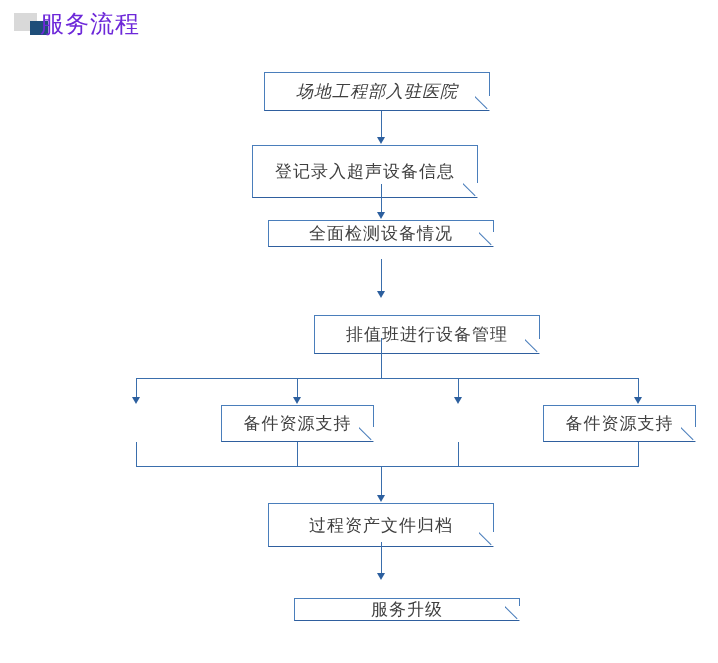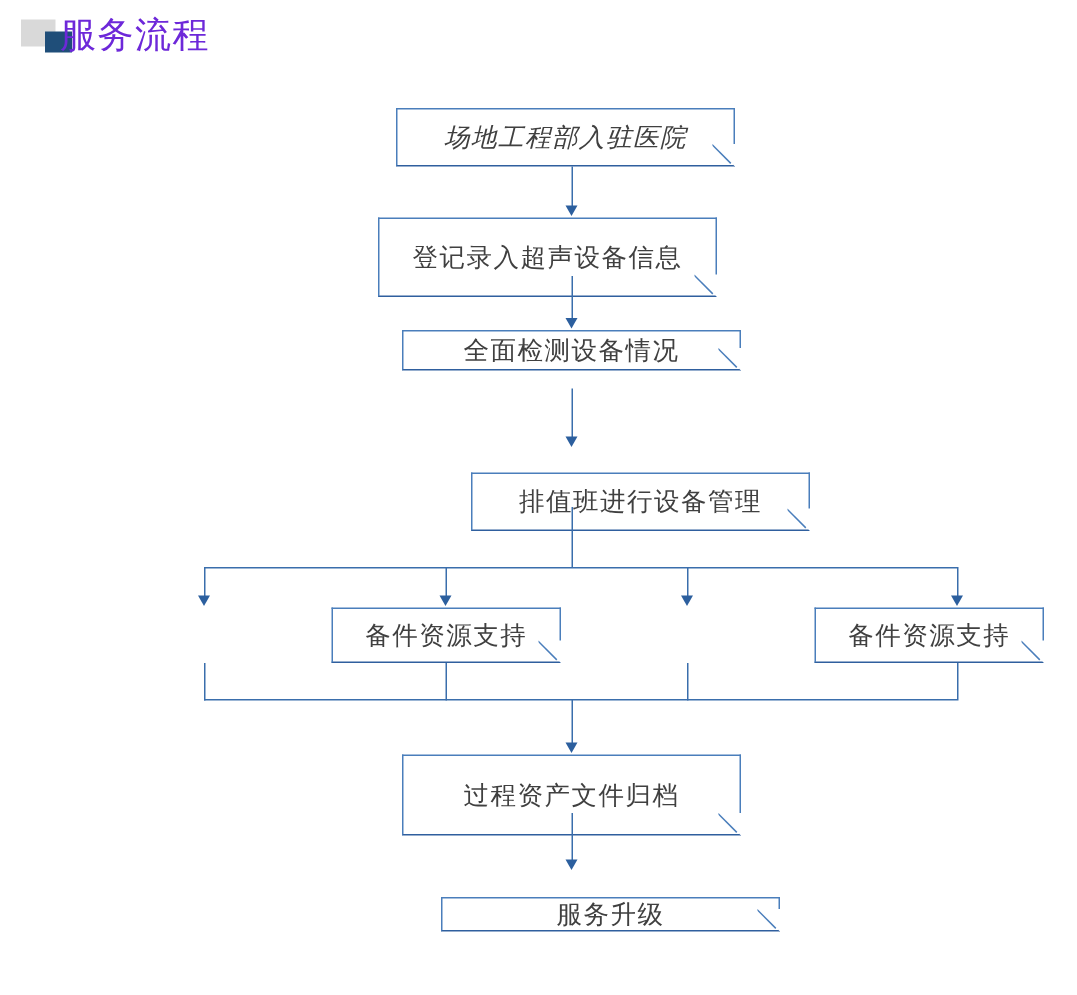--- a/index.html
+++ b/index.html
@@ -155,21 +155,21 @@
     <span class="node-label">备件资源支持</span>
     <span class="fold"></span>
   </div>
 
 
   <div class="node" style="left:543px; top:405px; width:153px; height:37px;">
     <span class="node-label">备件资源支持</span>
     <span class="fold"></span>
   </div>
 
-  <div class="node" style="left:268px; top:503px; width:226px; height:54px;">
+  <div class="node" style="left:268px; top:503px; width:226px; height:44px;">
     <span class="node-label">过程资产文件归档</span>
     <span class="fold"></span>
   </div>
 
   <div class="node" style="left:268px; top:598px; width:226px; height:23px;margin-left:26px;">
     <span class="node-label">服务升级</span>
     <span class="fold"></span>
   </div>
 
   <div class="vline" style="left:381px; top:111px; height:27px;"></div>

